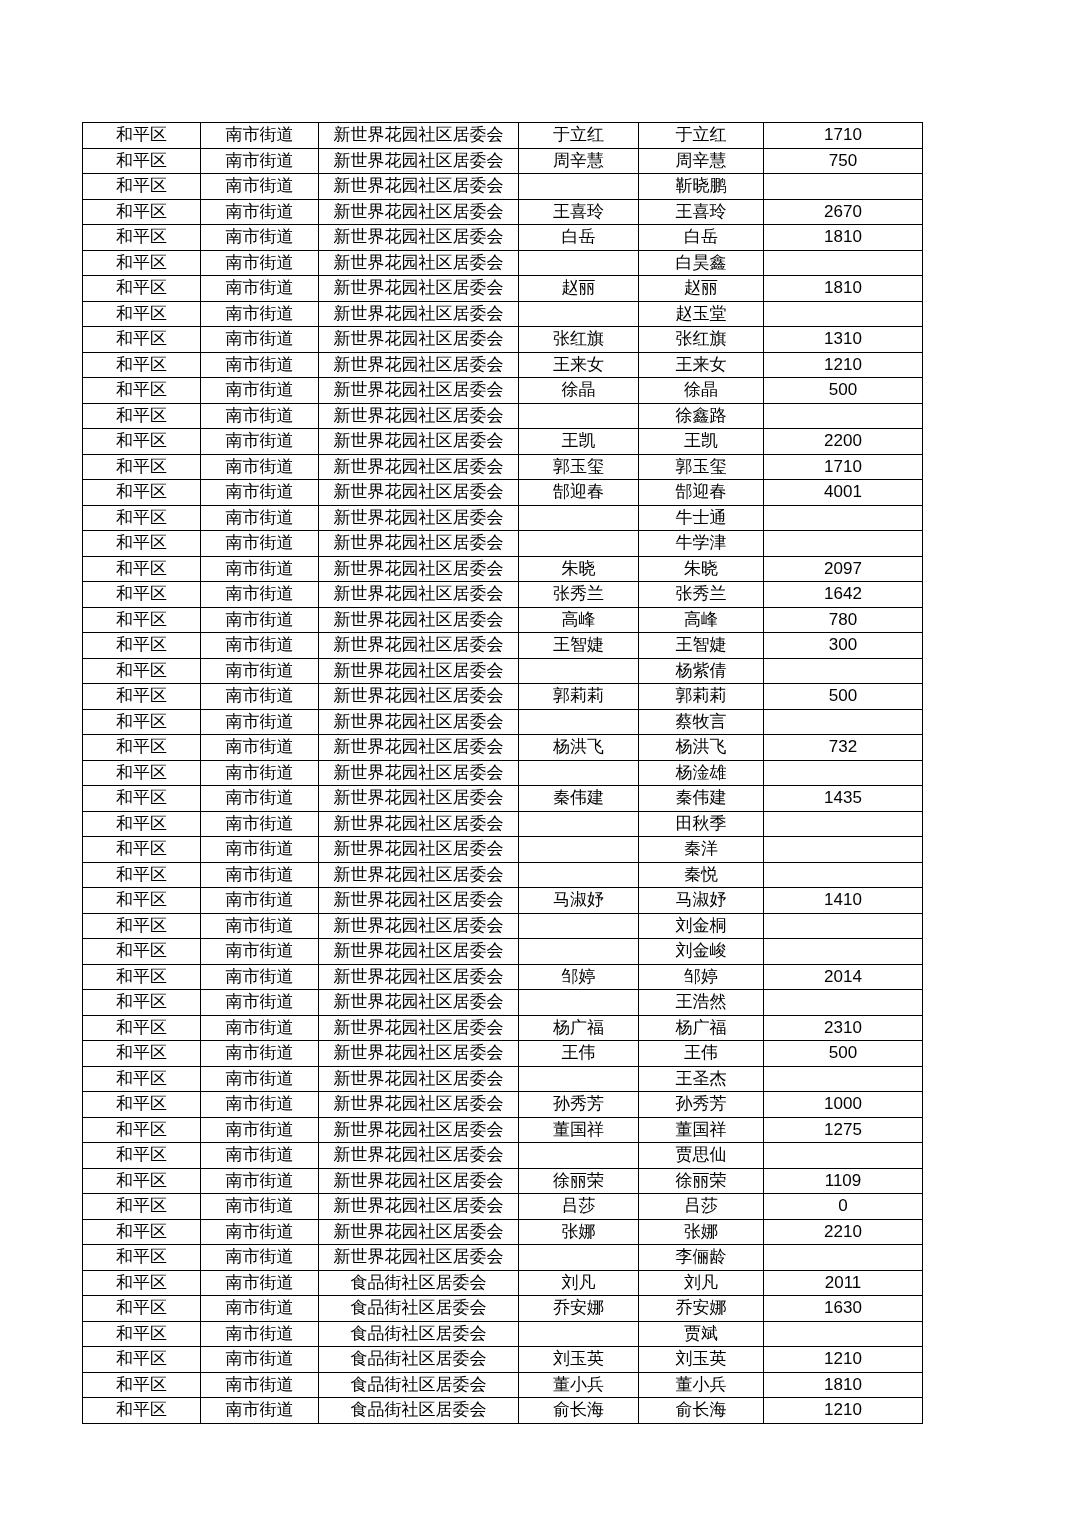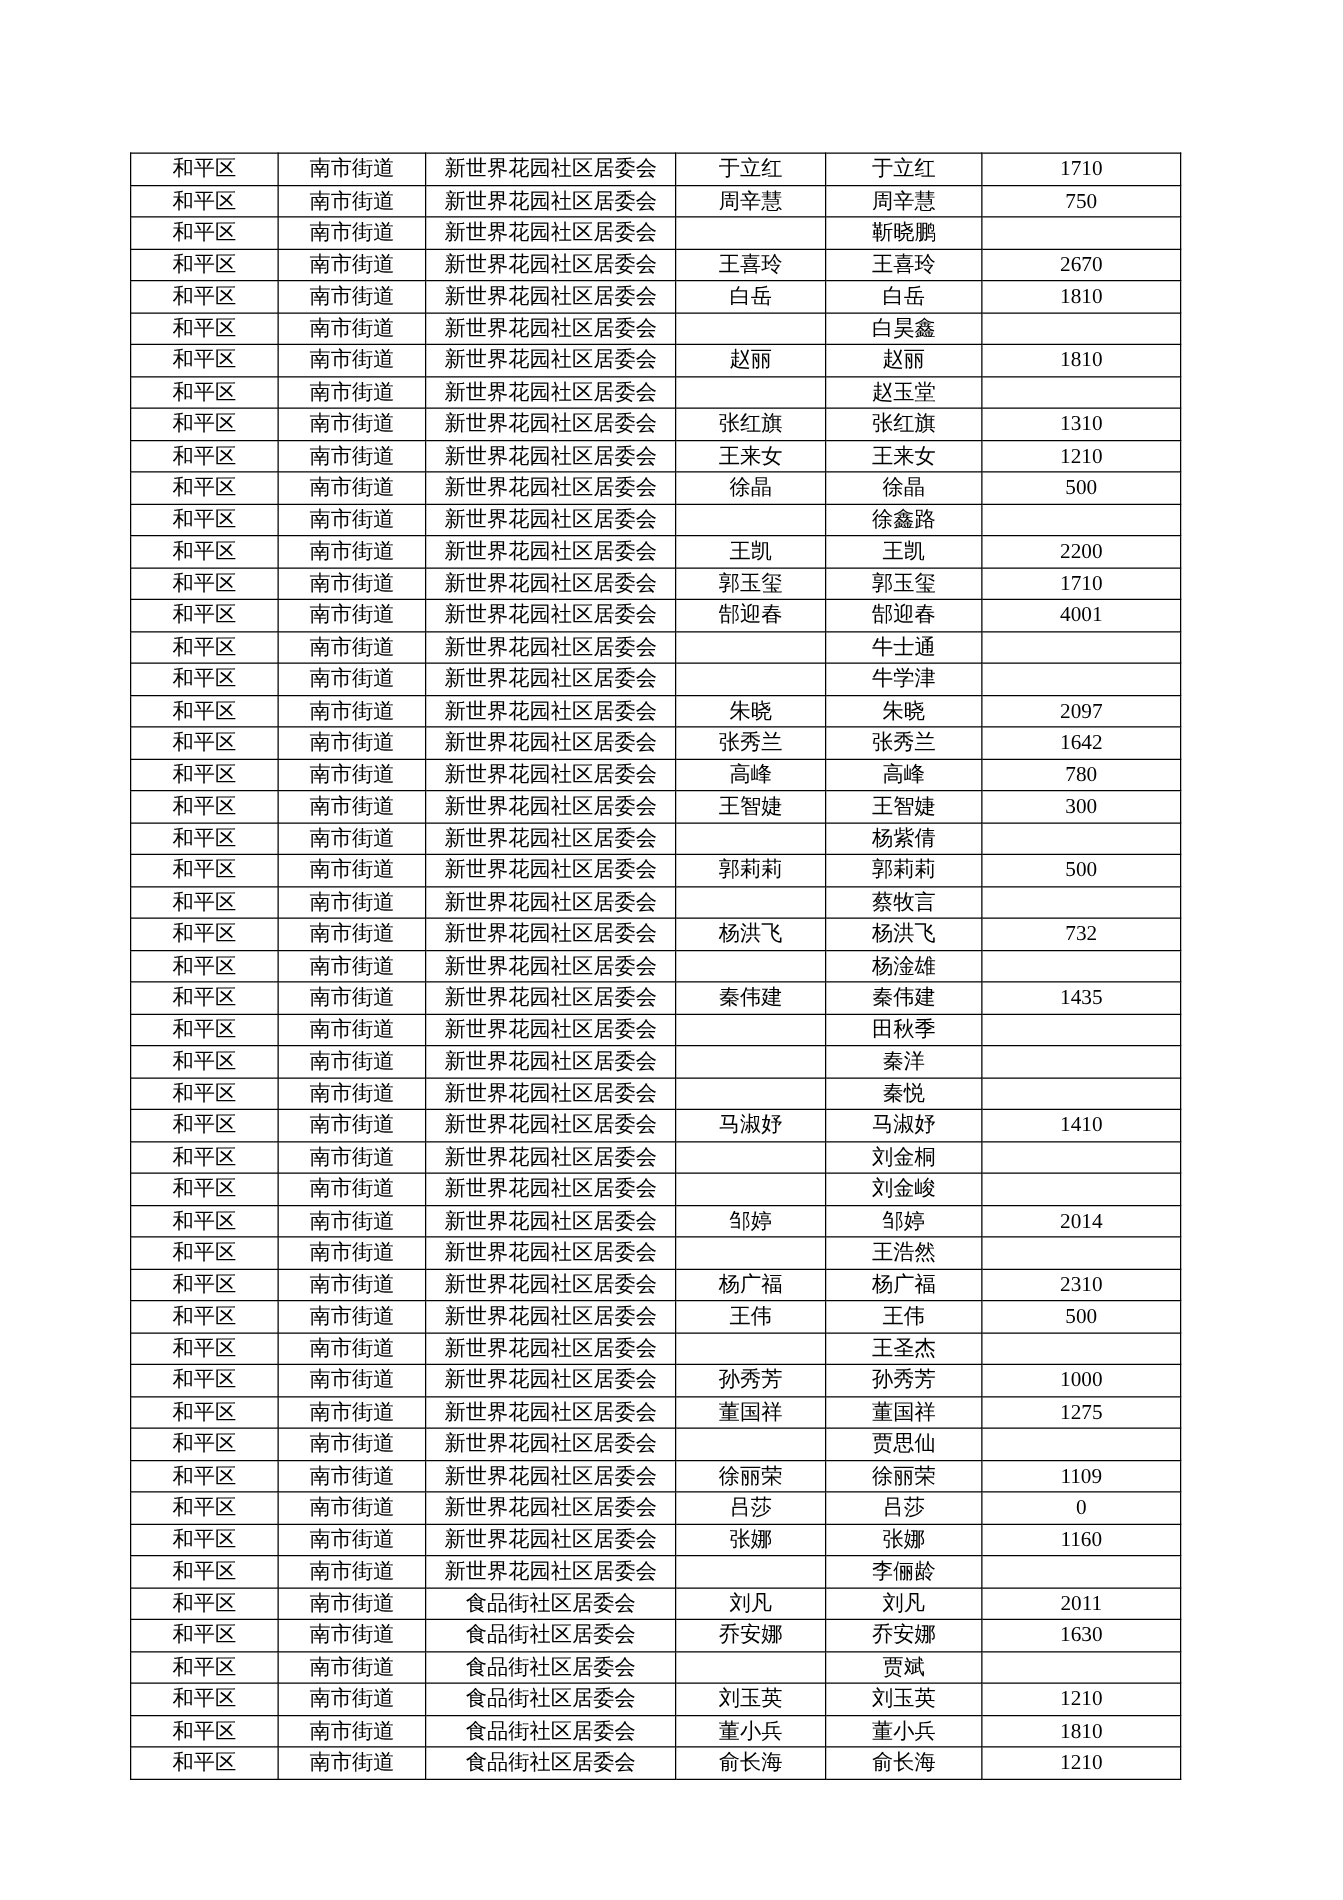--- a/index.html
+++ b/index.html
@@ -15,21 +15,21 @@
     overflow: hidden;
   }
   .page {
     position: relative;
     width: 1074px;
     height: 1520px;
     background: #ffffff;
   }
   .table-wrap {
     position: absolute;
-    left: 104px;
+    left: 82px;
     top: 122px;
     width: 840px;
   }
   table.data-table {
     border-collapse: collapse;
     table-layout: fixed;
     width: 840px;
     background: #ffffff;
   }
   table.data-table col.c-district { width: 118px; }
@@ -52,21 +52,21 @@
   }
   td.cell-district,
   td.cell-street,
   td.cell-committee,
   td.cell-name-a,
   td.cell-name-b {
     font-size: 17.5px;
   }
   td.cell-amount {
     font-size: 17px;
-    font-family: Liberation Serif, serif;
+    font-family: Liberation Sans, sans-serif;
   }
   td.empty { }
 </style>
 </head>
 <body>
 
 <div class="page">
   <div class="table-wrap">
     <table class="data-table">
       <colgroup>
@@ -421,21 +421,21 @@
             <td class="cell-name-a">吕莎</td>
             <td class="cell-name-b">吕莎</td>
             <td class="cell-amount">0</td>
           </tr>
           <tr>
             <td class="cell-district">和平区</td>
             <td class="cell-street">南市街道</td>
             <td class="cell-committee">新世界花园社区居委会</td>
             <td class="cell-name-a">张娜</td>
             <td class="cell-name-b">张娜</td>
-            <td class="cell-amount">1160</td>
+            <td class="cell-amount">2210</td>
           </tr>
           <tr>
             <td class="cell-district">和平区</td>
             <td class="cell-street">南市街道</td>
             <td class="cell-committee">新世界花园社区居委会</td>
             <td class="cell-name-a empty"></td>
             <td class="cell-name-b">李俪龄</td>
             <td class="cell-amount empty"></td>
           </tr>
           <tr>

